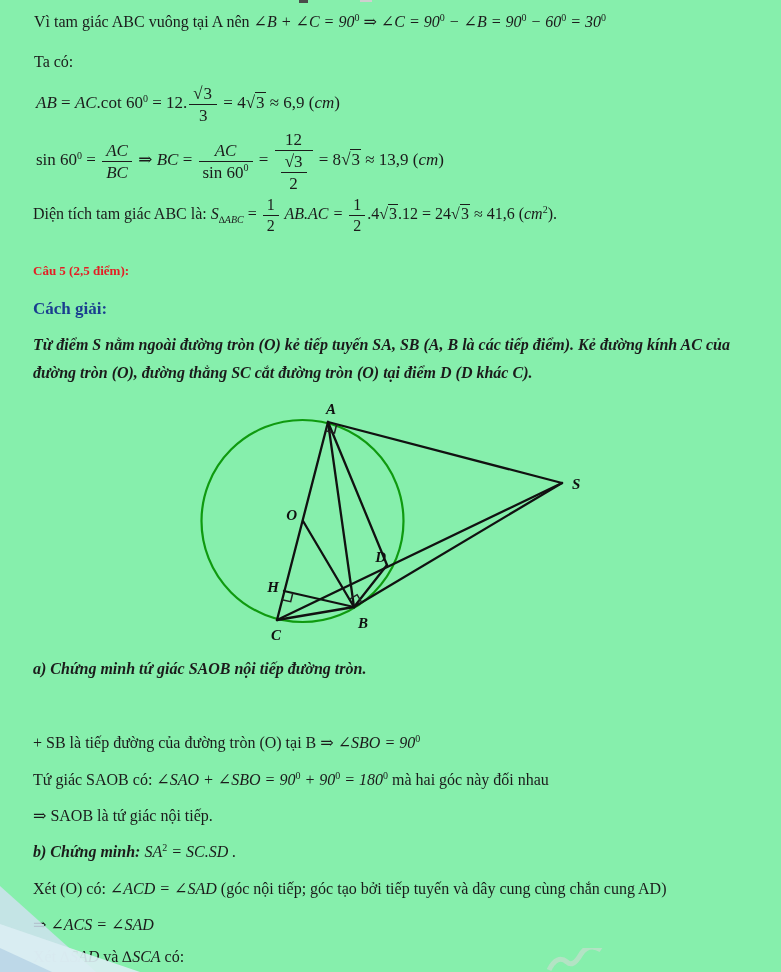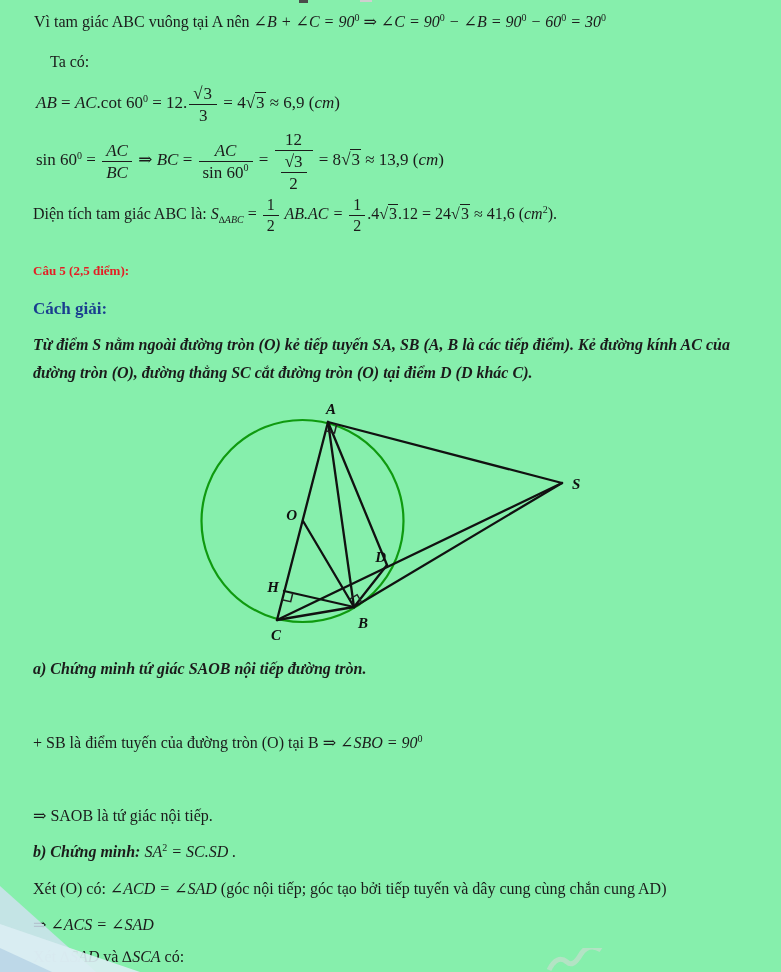--- a/index.html
+++ b/index.html
@@ -31,21 +31,21 @@
 
 <div class="page">
 
   <div class="artifact" style="left:299px;top:0;width:9px;height:3px;background:#4a4a4a;"></div>
   <div class="artifact" style="left:360px;top:0;width:12px;height:2px;background:#cfcfcf;"></div>
 
   <div class="line" style="left:34px;top:12px;">
     <span>Vì tam giác ABC vuông tại A nên </span><span class="mi">∠B + ∠C = 90</span><sup class="deg">0</sup><span class="mi"> ⇒ ∠C = 90</span><sup class="deg">0</sup><span class="mi"> − ∠B = 90</span><sup class="deg">0</sup><span class="mi"> − 60</span><sup class="deg">0</sup><span class="mi"> = 30</span><sup class="deg">0</sup>
   </div>
 
-  <div class="line" style="left:34px;top:52px;margin-left:16px;">Ta có:</div>
+  <div class="line" style="left:34px;top:52px;">Ta có:</div>
 
   <div class="mathline" style="left:36px;top:84px;">
     <span class="mi">AB</span><span> = </span><span class="mi">AC</span><span>.cot 60</span><sup class="deg">0</sup><span> = 12.</span><span class="frac"><span class="num"><span class="sqrt"><span class="rad">√</span><span class="bar" style="border-top:none;">3</span></span></span><span class="den">3</span></span><span> = 4</span><span class="sqrt"><span class="rad">√</span><span class="bar">3</span></span><span> ≈ 6,9 (</span><span class="mi">cm</span><span>)</span>
   </div>
 
   <div class="mathline" style="left:36px;top:130px;">
     <span>sin 60</span><sup class="deg">0</sup><span> = </span><span class="frac"><span class="num mi">AC</span><span class="den mi">BC</span></span><span> ⇒ </span><span class="mi">BC</span><span> = </span><span class="frac"><span class="num mi">AC</span><span class="den"><span>sin 60</span><sup class="deg">0</sup></span></span><span> = </span><span class="frac"><span class="num">12</span><span class="den"><span class="frac"><span class="num"><span class="sqrt"><span class="rad">√</span><span>3</span></span></span><span class="den">2</span></span></span></span><span> = 8</span><span class="sqrt"><span class="rad">√</span><span class="bar">3</span></span><span> ≈ 13,9 (</span><span class="mi">cm</span><span>)</span>
   </div>
 
   <div class="mathline" style="left:33px;top:196px;font-size:16px;">
@@ -85,23 +85,26 @@
       <text x="358" y="628" text-anchor="start">B</text>
       <text x="386" y="562" text-anchor="end">D</text>
       <text x="572" y="489" text-anchor="start">S</text>
     </g>
   </svg>
 
   <div class="line bi" style="left:33px;top:659px;">a) Chứng minh tứ giác SAOB nội tiếp đường tròn.</div>
 
 
   <div class="line" style="left:33px;top:733px;">
-    <span>+ SB là điểm tuyến của đường tròn (O) tại B </span><span class="mi">⇒ ∠SBO = 90</span><sup class="deg">0</sup>
+    <span>+ SB là tiếp đường của đường tròn (O) tại B </span><span class="mi">⇒ ∠SBO = 90</span><sup class="deg">0</sup>
   </div>
 
+  <div class="line" style="left:33px;top:770px;">
+    <span>Tứ giác SAOB có: </span><span class="mi">∠SAO + ∠SBO = 90</span><sup class="deg">0</sup><span class="mi"> + 90</span><sup class="deg">0</sup><span class="mi"> = 180</span><sup class="deg">0</sup><span> mà hai góc này đối nhau</span>
+  </div>
 
   <div class="line" style="left:33px;top:806px;">
     <span>⇒</span><span> SAOB là tứ giác nội tiếp.</span>
   </div>
 
   <div class="line" style="left:33px;top:842px;">
     <span class="bi">b) Chứng minh: </span><span class="mi">SA</span><sup class="deg">2</sup><span class="mi"> = SC.SD .</span>
   </div>
 
   <div class="line" style="left:33px;top:879px;">

